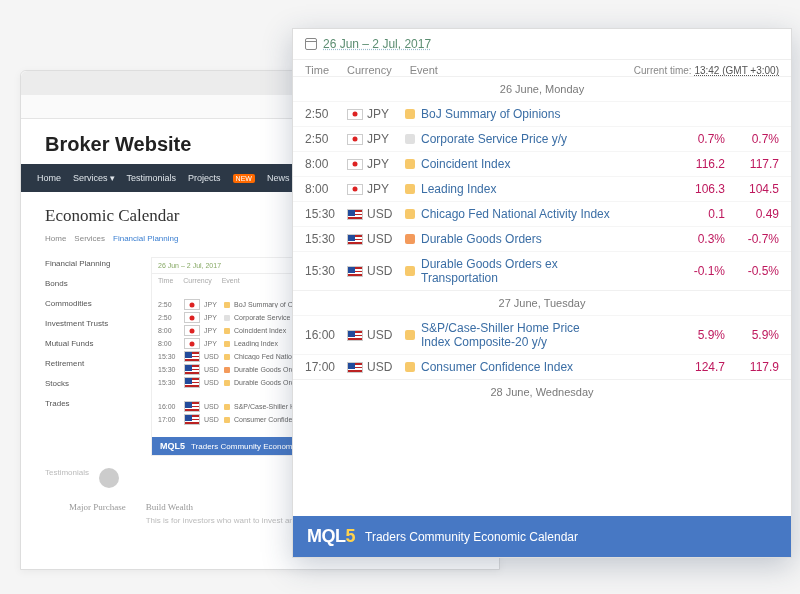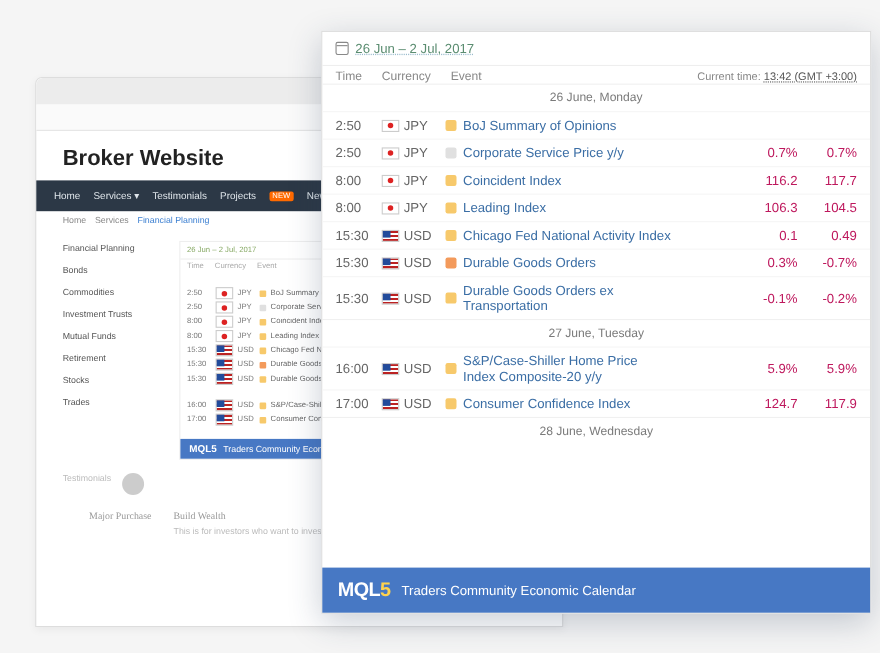--- a/index.html
+++ b/index.html
@@ -1,19 +1,19 @@
 <!DOCTYPE html>
 <html><head>
 <meta charset="utf-8">
 <style>
 * { margin:0; padding:0; box-sizing:border-box; font-family:Arial,Helvetica,sans-serif; }
 body { background:#f5f5f5; width:800px; height:594px; overflow:hidden; position:relative; }
 
 
-.browser-shell { position:absolute; left:32px; top:70px; width:480px; height:500px; background:#fff; border:1px solid #ddd; border-radius:6px 6px 0 0; box-shadow:0 2px 8px rgba(0,0,0,.05); }
+.browser-shell { position:absolute; left:20px; top:70px; width:480px; height:500px; background:#fff; border:1px solid #ddd; border-radius:6px 6px 0 0; box-shadow:0 2px 8px rgba(0,0,0,.05); }
 .browser-tabs { height:24px; background:#ececec; border-radius:6px 6px 0 0; display:flex; align-items:center; padding:0 10px; font-size:9px; color:#888; }
 .browser-urlbar { height:24px; background:#fafafa; border-bottom:1px solid #e4e4e4; font-size:9px; color:#aaa; padding:0 12px; display:flex; align-items:center; }
 .site-header { padding:14px 24px 8px; font-size:20px; font-weight:bold; color:#222; }
 .site-nav { background:#2c3846; height:28px; display:flex; align-items:center; gap:12px; padding:0 16px; font-size:9px; color:#dfe5ea; }
 .site-nav span { cursor:default; }
 .badge-new { background:#ff6a00; color:#fff; font-size:7px; padding:1px 3px; border-radius:2px; }
 .page-title { padding:14px 24px 4px; font-size:17px; color:#333; font-family:Georgia,serif; }
 .breadcrumb { padding:4px 24px 10px; font-size:8px; color:#888; display:flex; gap:8px; }
 .breadcrumb .bc-active { color:#3b7fd1; }
 .site-body { display:flex; padding:4px 24px; gap:14px; }
@@ -82,20 +82,21 @@
     <span>Services ▾</span>
     <span>Testimonials</span>
     <span>Projects</span>
     <span class="badge-new">NEW</span>
     <span>News ▾</span>
     <span>About Us</span>
     <span>Shop</span>
     <span>Cont</span>
   </div>
 
+  <div class="page-title">Economic Calendar</div>
 
   <div class="breadcrumb">
     <span>Home</span>
     <span>Services</span>
     <span class="bc-active">Financial Planning</span>
   </div>
 
   <div class="site-body">
     <div class="site-side">
       <div class="site-side-item">Financial Planning</div>
@@ -319,21 +320,21 @@
         <span class="ev-flag">
           <span class="flag-us"></span>
         </span>
         <span class="ev-cur">USD</span>
         <span class="ev-imp">
           <span class="imp-box imp-med"></span>
         </span>
         <span class="ev-name">Durable Goods Orders ex Transportation</span>
         <span class="ev-val"></span>
         <span class="ev-val">-0.1%</span>
-        <span class="ev-val">-0.2%</span>
+        <span class="ev-val">-0.5%</span>
       </div>
       <div class="day-head">27 June, Tuesday</div>
       <div class="ev-row">
         <span class="ev-time">16:00</span>
         <span class="ev-flag">
           <span class="flag-us"></span>
         </span>
         <span class="ev-cur">USD</span>
         <span class="ev-imp">
           <span class="imp-box imp-med"></span>

